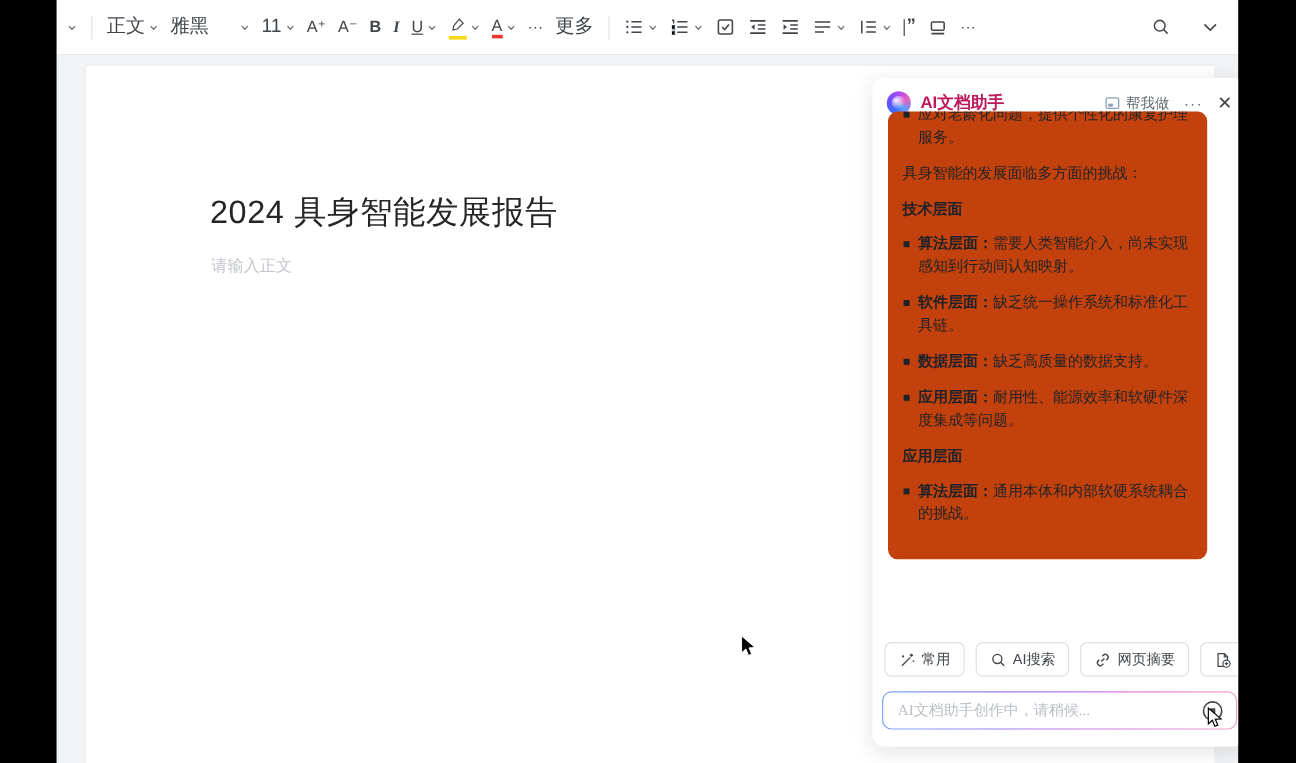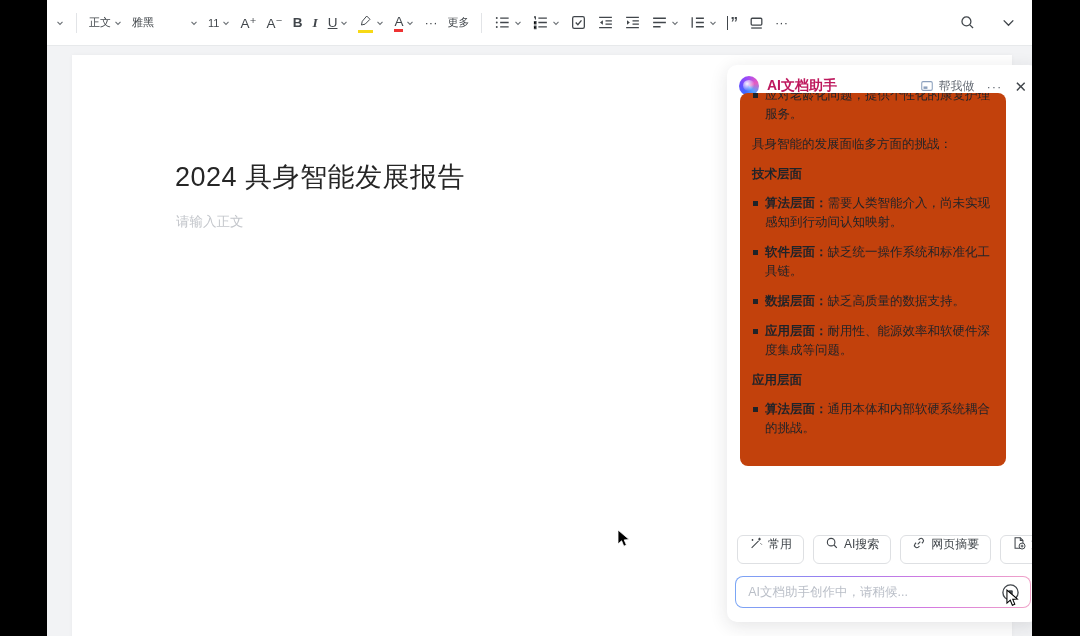--- a/index.html
+++ b/index.html
@@ -9,21 +9,21 @@
   .stage { position:absolute; left:47px; top:0; width:985px; height:636px; background:#f2f3f5; overflow:hidden; }
   .bar { position:absolute; top:0; height:636px; background:#000; z-index:10; }
   .bar-left { left:0; width:47px; }
   .bar-right { right:0; width:48px; }
 
   
   .toolbar { position:absolute; left:0; top:0; width:100%; height:46px; background:#fff;
              border-bottom:1px solid #e7e9eb; display:flex; align-items:center; padding:0 10px 0 4px;
              color:#41464b; font-size:13px; white-space:nowrap; }
   .tb-btn { display:inline-flex; align-items:center; gap:3px; padding:4px 5px; border-radius:4px; color:#41464b; cursor:default; }
-  .tb-label { font-size:11px; }
+  .tb-label { font-size:16px; }
   .tb-sep { width:1px; height:20px; background:#e2e4e7; margin:0 7px; flex:none; }
   .chev { width:8px; height:8px; display:inline-block; flex:none; }
   .tb-wide { width:76px; justify-content:space-between; }
   .glyph { font-size:13.5px; font-weight:bold; }
   .glyph.it { font-style:italic; font-family:"Liberation Serif",serif; }
   .glyph.un { text-decoration:underline; }
   .u-mark { position:relative; padding-bottom:2px; }
   .u-mark.yellow::after, .u-mark.red::after { content:""; position:absolute; left:0; right:0; bottom:-1px; height:3px; }
   .u-mark.yellow::after { background:#f7d916; }
   .u-mark.red::after { background:#e33; }
@@ -52,29 +52,29 @@
 
   .content { position:absolute; left:13px; top:28px; width:266px; height:373px; background:#c2410c;
              border-radius:8px; padding:0 12px; overflow:hidden; font-size:12.5px; color:#1f2329; line-height:19px; }
   .blk.heading { font-weight:bold; margin:10px 0 10px; }
   .blk.para { margin:0 0 11px; }
   .blk.bullet { position:relative; padding-left:13px; margin:0 0 11px; }
   .blk.bullet .marker { position:absolute; left:1px; top:7px; width:5px; height:5px; background:#1f2329; }
   .blk.bullet.clipped { margin-top:-7px; }
 
   .chips { position:absolute; left:10px; top:470px; display:flex; gap:9px; white-space:nowrap; }
-  .chip { display:inline-flex; align-items:flex-start; gap:5px; height:29px; padding:0 11px; background:#fff;
+  .chip { display:inline-flex; align-items:center; gap:5px; height:29px; padding:0 11px; background:#fff;
           border:1px solid #dee0e3; border-radius:6px; font-size:12px; color:#41464b; }
   .chip svg { flex:none; }
 
   .input-wrap { position:absolute; left:8px; top:511px; width:296px; height:32px; border-radius:8px; padding:1.2px;
                 background:linear-gradient(90deg,#7aa6f5,#9a7bf0,#d57ae0,#f0a3c8); }
   .input-inner { width:100%; height:100%; background:#fff; border-radius:7px; display:flex; align-items:center; padding:0 8px 0 12px; }
   .ai-input { flex:1; border:none; outline:none; font-size:12.5px; color:#1f2329; background:transparent; min-width:0;
-              font-family:Liberation Sans, sans-serif; }
+              font-family:Liberation Serif, serif; }
   .ai-input::placeholder { color:#b9bec7; }
   .stop-btn { width:22px; height:22px; flex:none; display:flex; align-items:center; justify-content:center; }
 
   .cursor { position:absolute; z-index:8; }
 </style>
 </head>
 <body>
 
 <div class="stage">
 

